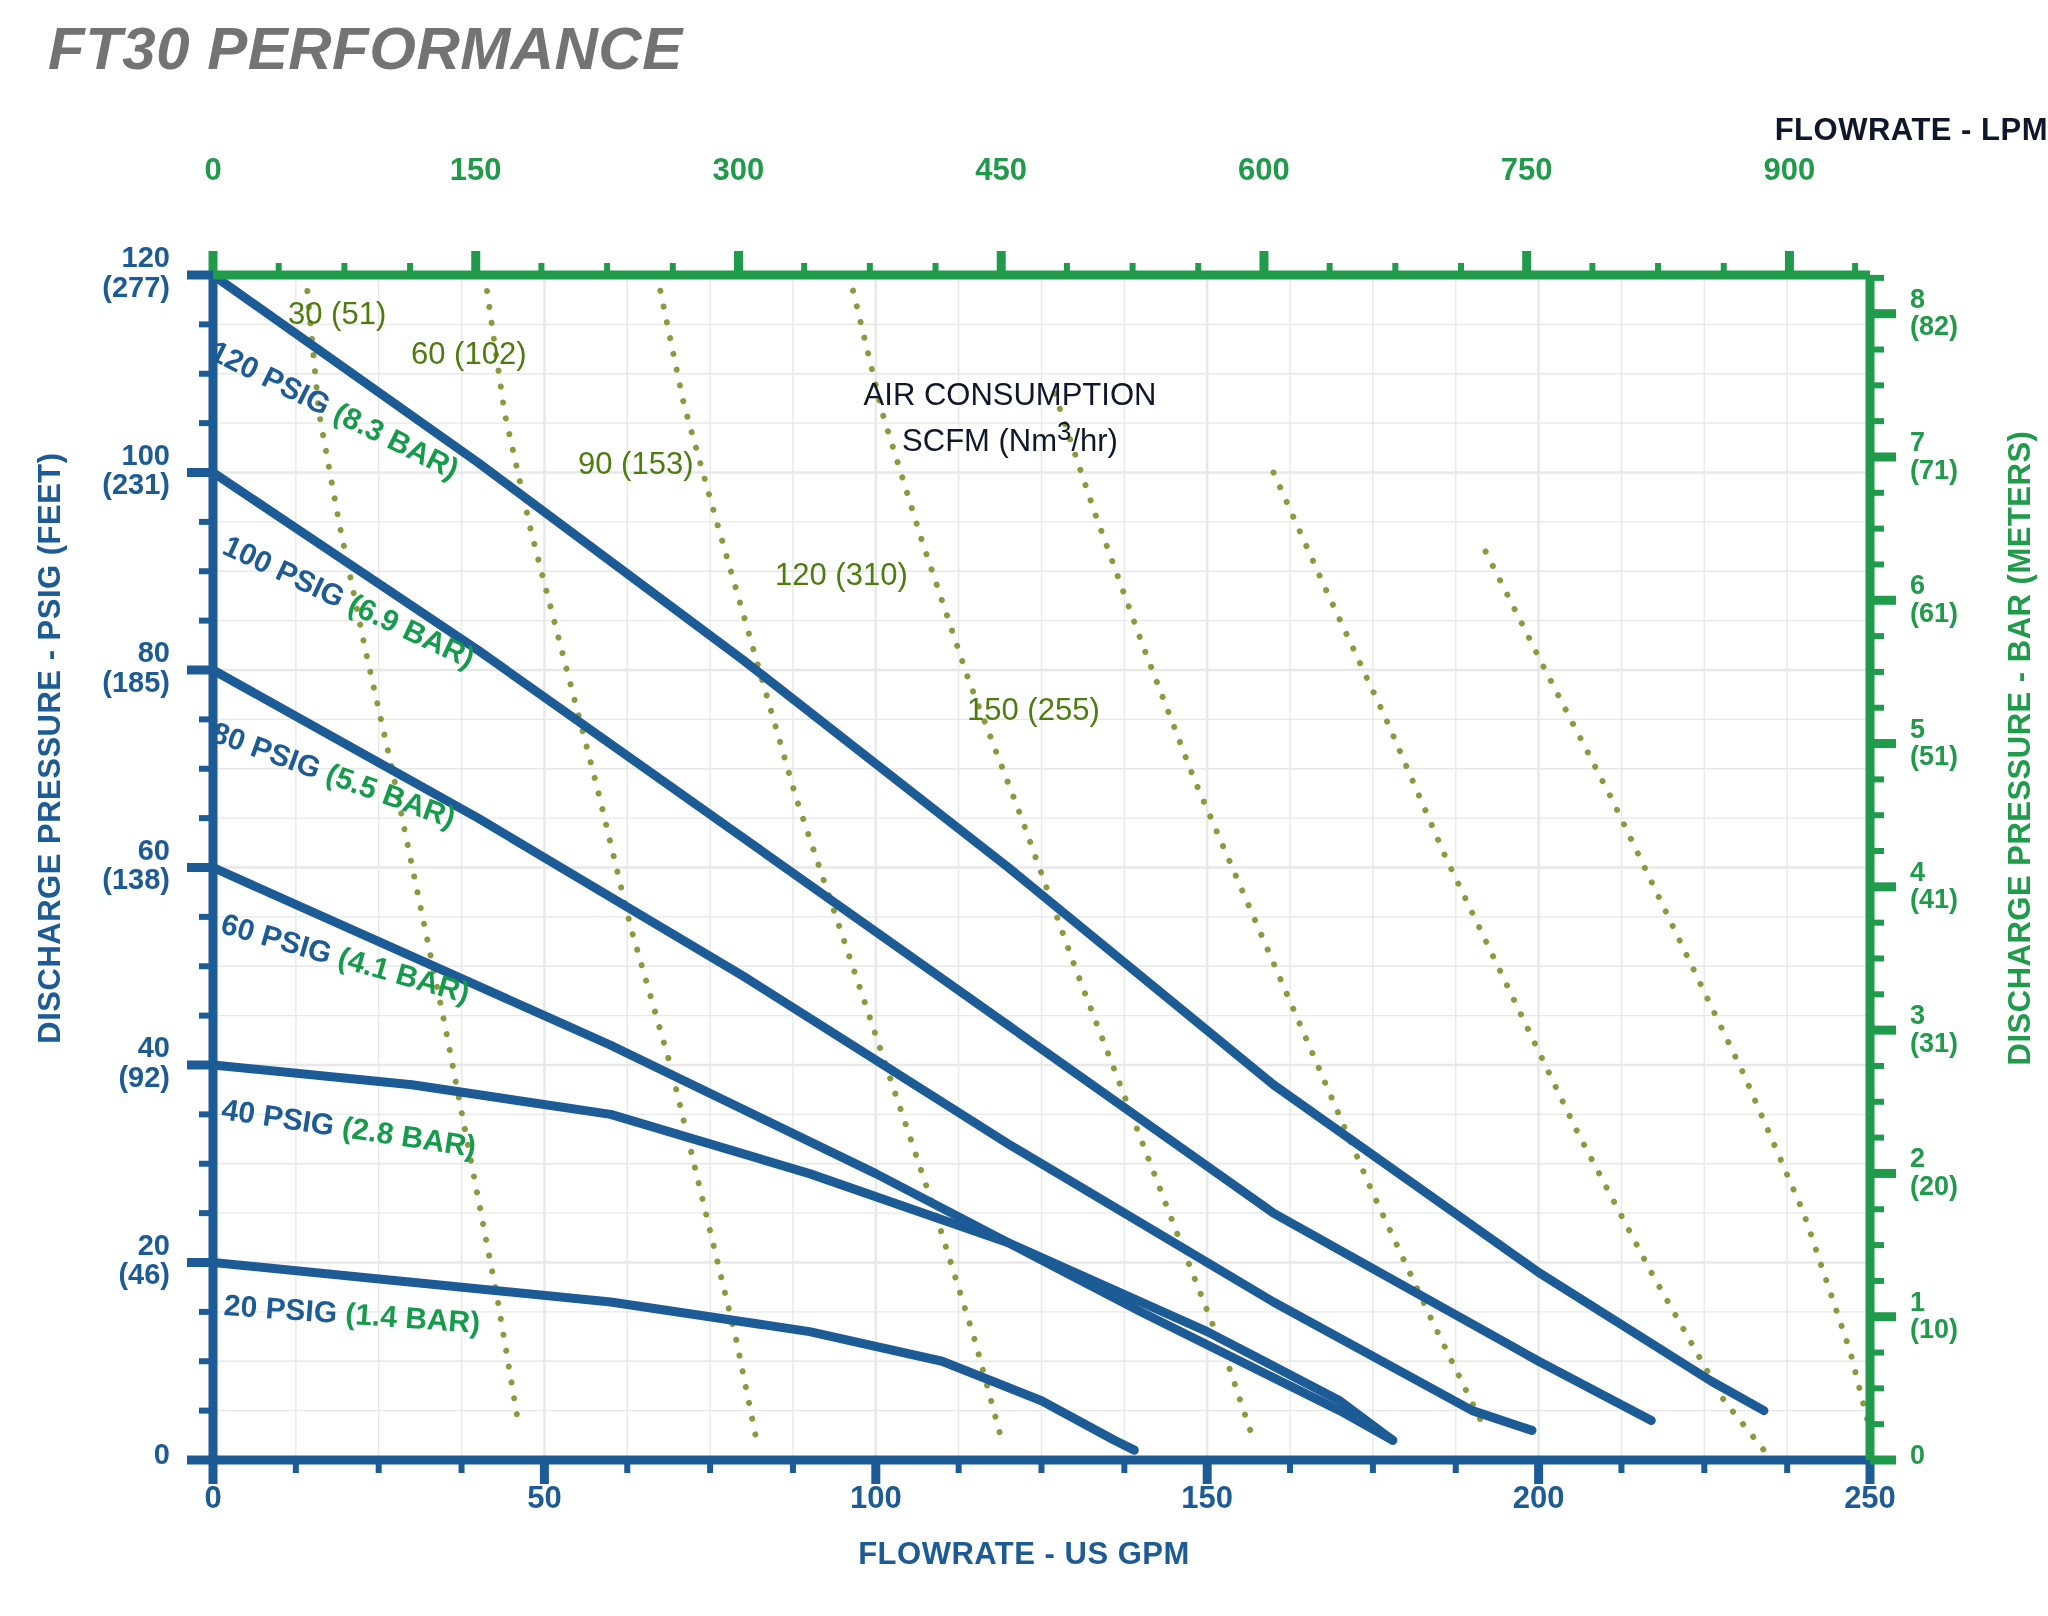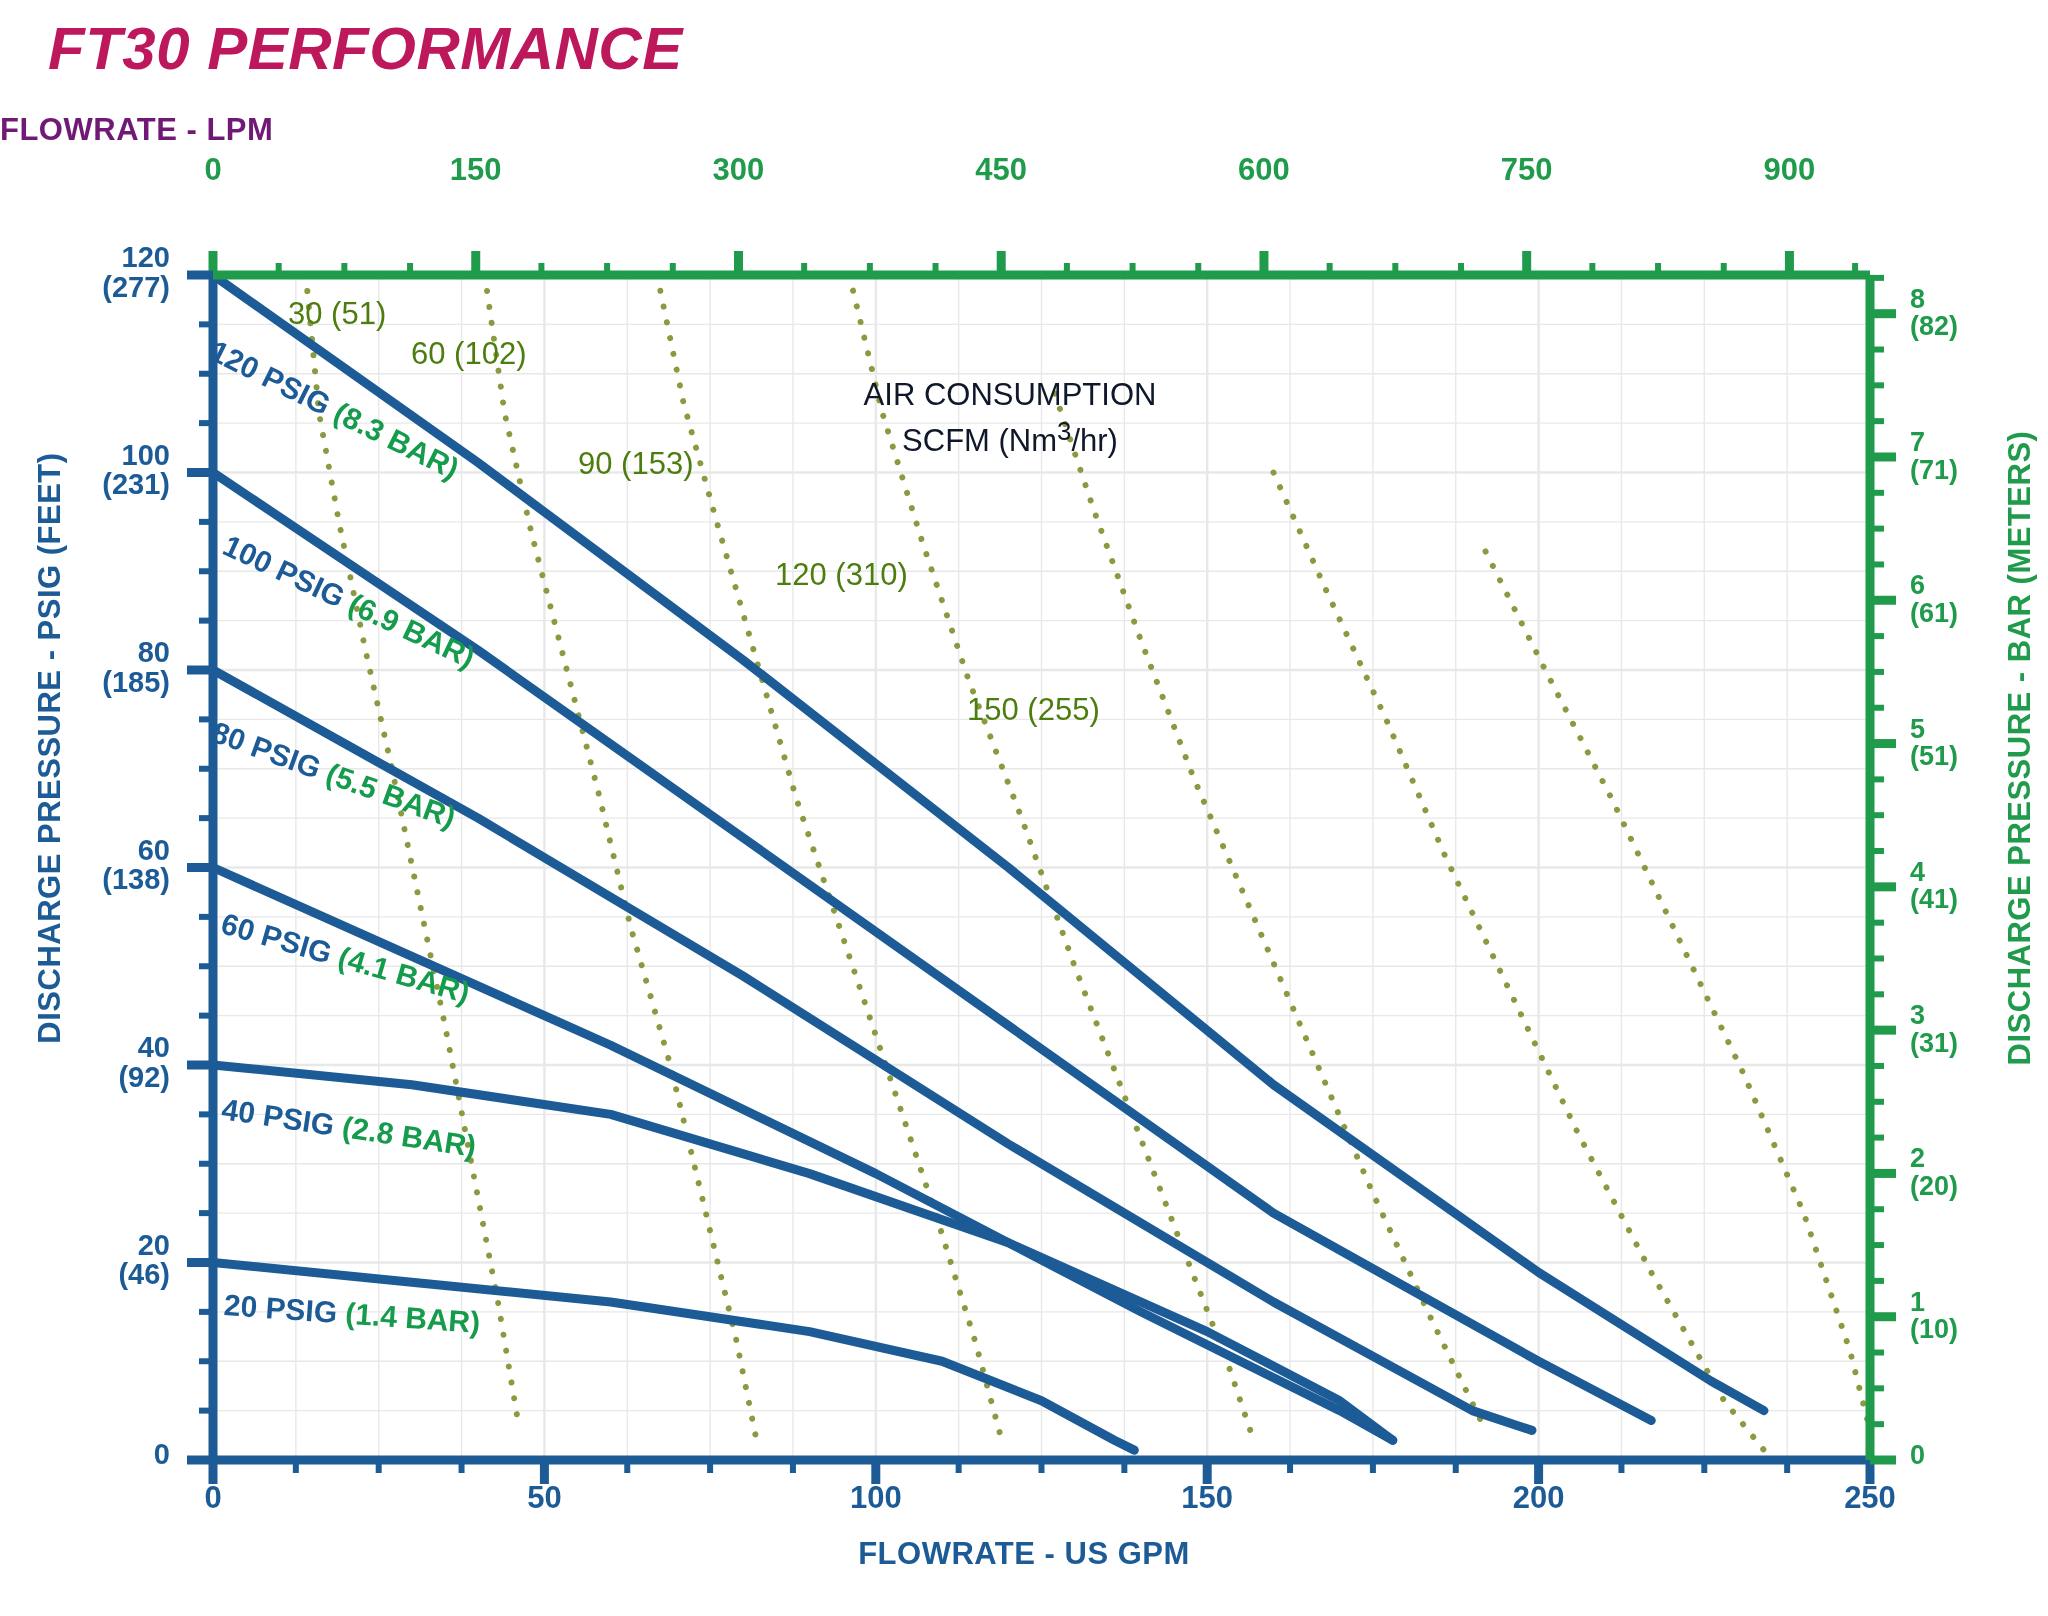--- a/index.html
+++ b/index.html
@@ -2,29 +2,29 @@
 <html><head>
 <meta charset="utf-8">
 <style>
   html,body{margin:0;padding:0;background:#ffffff;}
   body{width:2048px;height:1616px;position:relative;overflow:hidden;
        font-family:"Liberation Sans","DejaVu Sans",sans-serif;}
 
   #title{
     position:absolute; left:48px; top:14px;
     font-size:60px; font-weight:bold; font-style:italic;
-    color:#be185d; letter-spacing:0.5px; white-space:nowrap;
+    color:#737373; letter-spacing:0.5px; white-space:nowrap;
   }
 
   #chart{position:absolute;left:0;top:0;width:2048px;height:1616px;}
 
   .axis-title{position:absolute;font-weight:bold;white-space:nowrap;}
   #top-axis-title{
-    left:0;right:0;top:112px;text-align:left;
-    color:#701a75;font-size:31px;letter-spacing:0.5px;
+    left:0;right:0;top:112px;text-align:right;
+    color:#0f172a;font-size:31px;letter-spacing:0.5px;
   }
   #bottom-axis-title{
     left:0;right:0;top:1536px;text-align:center;
     color:#1c5b96;font-size:31px;letter-spacing:0.5px;
   }
   #left-axis-title{
     left:-330px;top:730px;width:760px;text-align:center;
     transform:rotate(-90deg);transform-origin:center center;
     color:#1c5b96;font-size:31px;letter-spacing:0.5px;
   }

